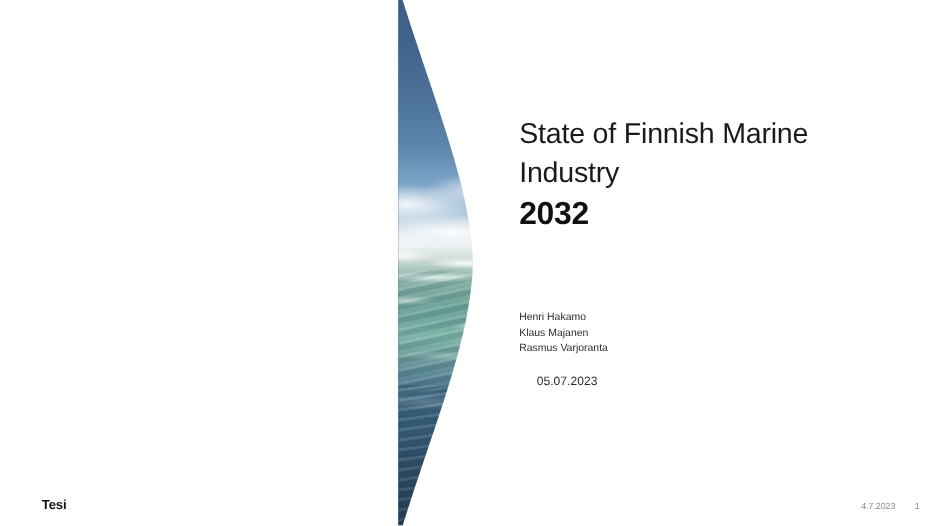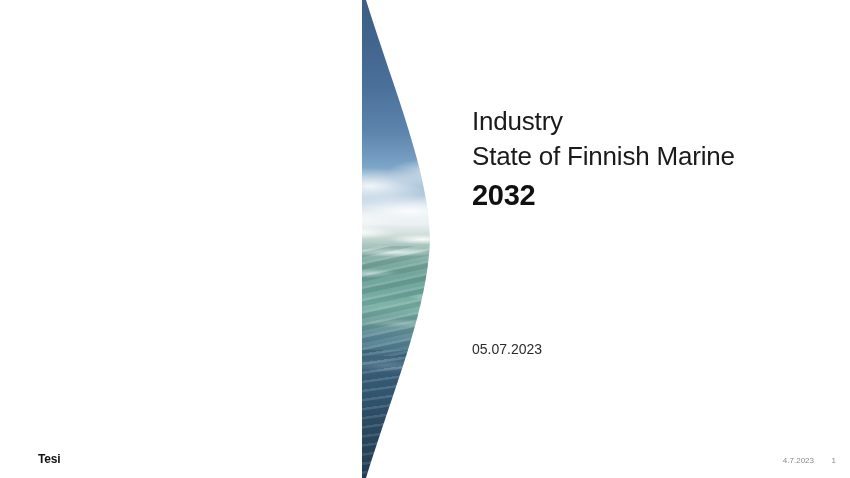--- a/index.html
+++ b/index.html
@@ -192,23 +192,23 @@
 
   .author-name {
     font-size: 9.5px;
     font-weight: 400;
     line-height: 14px;
     color: #2b2b2b;
   }
 
   .date-line {
     position: absolute;
-    left: 0;
+    left: 16px;
     top: 341px;
-    font-size: 14px;
+    font-size: 11px;
     font-weight: 400;
     color: #2b2b2b;
   }
 
   
   .logo {
     position: absolute;
     left: 38px;
     top: 452px;
     font-size: 12px;
@@ -254,26 +254,31 @@
       <div class="ph-clouds"></div>
       <div class="ph-foam"></div>
       <div class="ph-waves"></div>
       <div class="ph-deep"></div>
     </div>
   </div>
 
   <div class="content">
 
     <div class="title-block">
+      <div class="title-line">State of Finnish Marine</div>
       <div class="title-line">Industry</div>
-      <div class="title-line">State of Finnish Marine</div>
       <div class="title-year">2032</div>
     </div>
 
 
+    <div class="authors">
+      <div class="author-name">Henri Hakamo</div>
+      <div class="author-name">Klaus Majanen</div>
+      <div class="author-name">Rasmus Varjoranta</div>
+    </div>
 
     <div class="date-line">05.07.2023</div>
   </div>
 
   <div class="logo">Tesi</div>
 
   <div class="footer">
     <div class="footer-date">4.7.2023</div>
     <div class="footer-page">1</div>
   </div>

